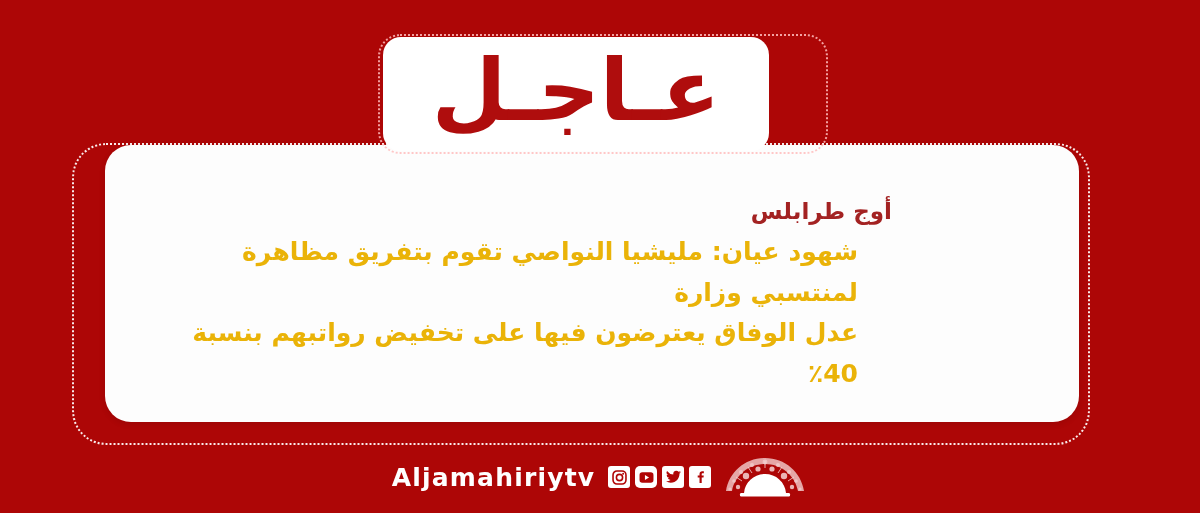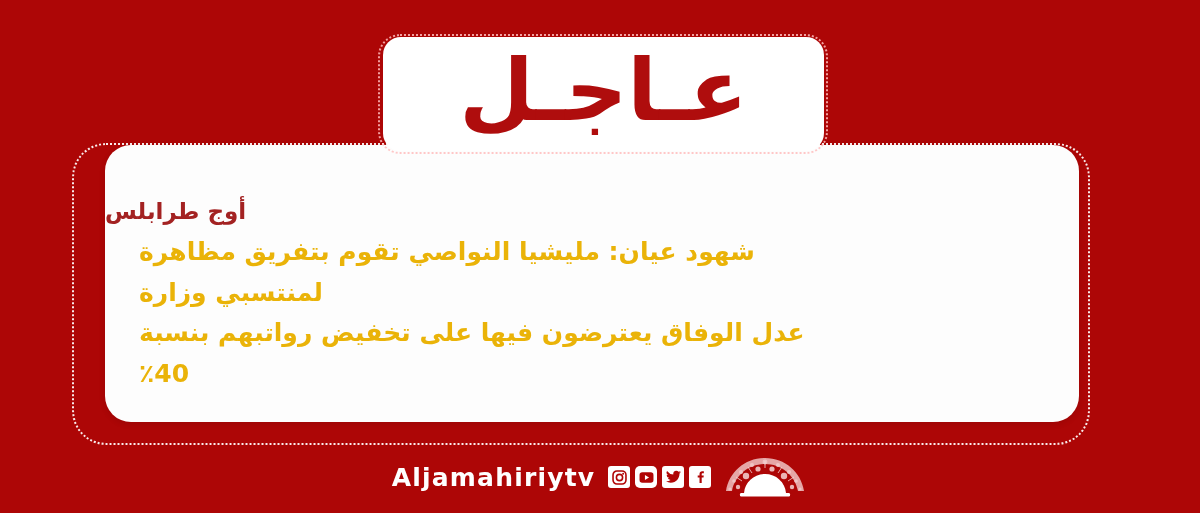--- a/index.html
+++ b/index.html
@@ -44,21 +44,21 @@
     width:450px; height:120px;
     border:2px dotted rgba(255,190,190,0.85);
     border-radius:22px;
     pointer-events:none;
     z-index:4;
   }
 
   .badge {
     position:absolute;
     left:383px; top:37px;
-    width:441px; height:114px;
+    width:386px; height:114px;
     background:#FFFFFF;
     border-radius:18px;
     z-index:5;
     display:flex;
     align-items:center;
     justify-content:center;
   }
 
   .badge-text {
     color:#AF0D0D;
@@ -68,21 +68,21 @@
     letter-spacing:2px;
     direction:rtl;
     transform:translateY(-4px);
   }
 
   
   .headline {
     position:absolute;
     left:105px; top:195px;
     width:787px;
-    text-align:left;
+    text-align:right;
     direction:rtl;
     z-index:6;
   }
 
   .line-title {
     color:#A32222;
     font-size:23px;
     font-weight:bold;
     line-height:1.45;
     margin-bottom:4px;

